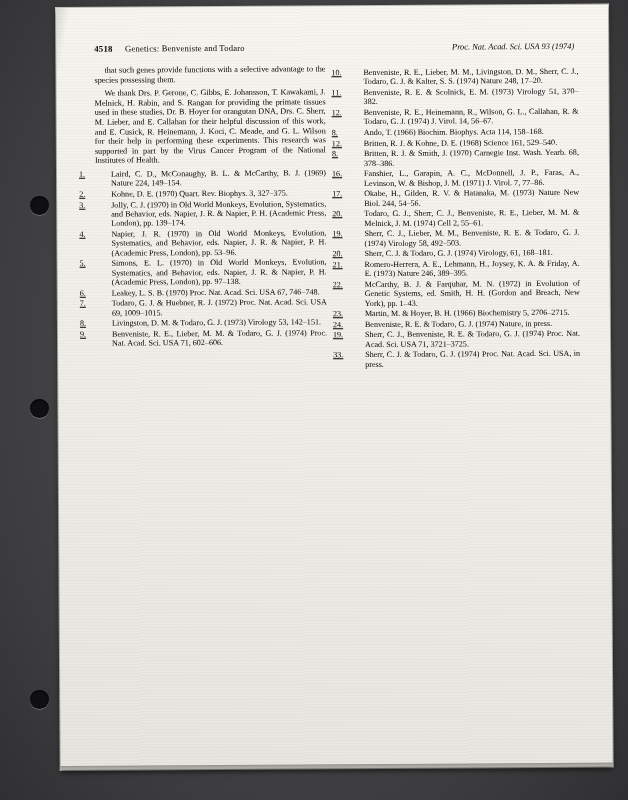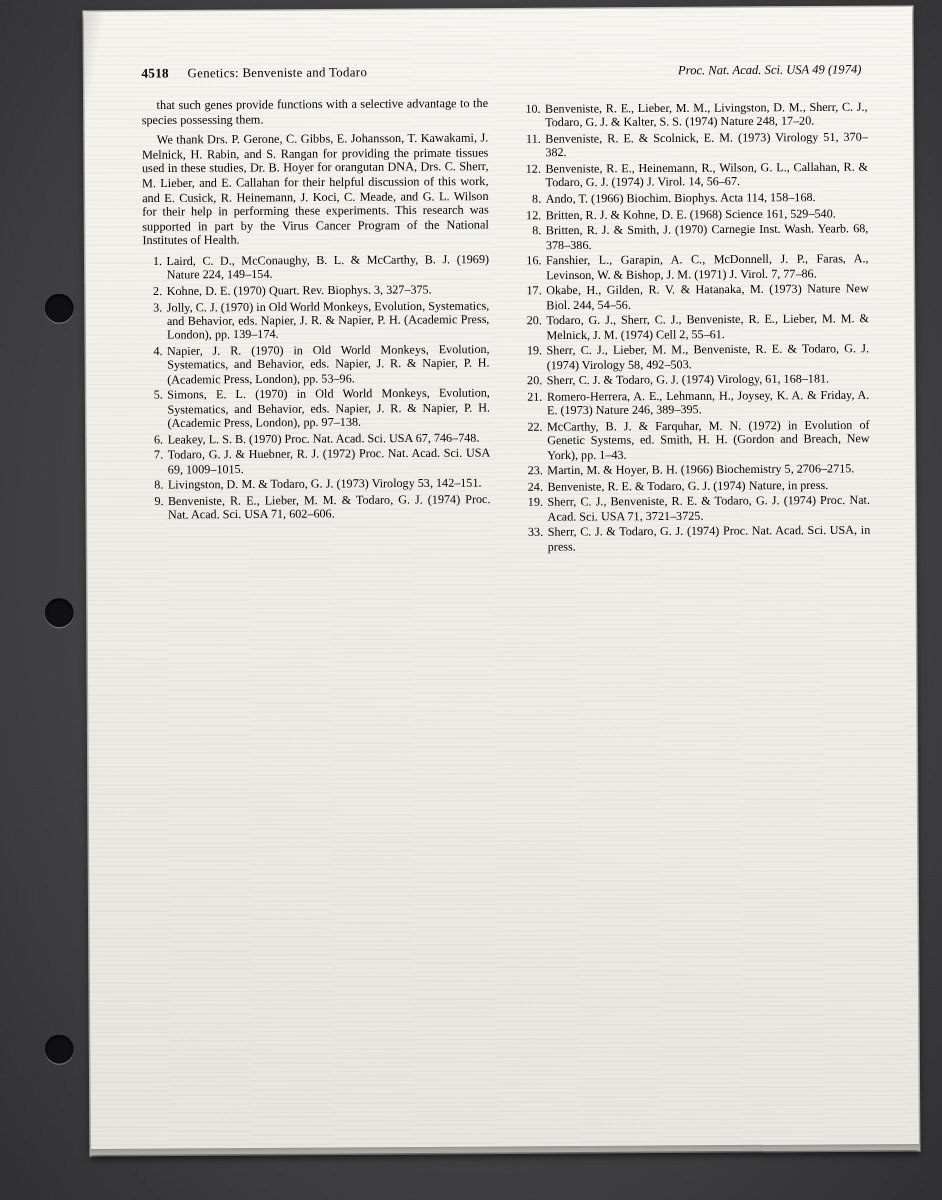--- a/index.html
+++ b/index.html
@@ -44,21 +44,21 @@
   .cols{position:absolute;left:38px;top:58px;width:484px;display:flex;gap:22px;}
   .col{width:231px;}
 
   p.body{font-size:8.2px;line-height:9.6px;margin:0 0 4px 0;text-align:justify;
          text-indent:10px;}
   p.body.first{text-indent:10px;}
 
   ol.refs{margin:4px 0 0 0;padding:0;list-style:none;}
   ol.refs li{font-size:8.1px;line-height:9.4px;margin:0 0 1.2px 0;
              padding-left:16px;text-indent:-16px;text-align:justify;}
-  ol.refs li .num{display:inline-block;width:13px;text-align:right;margin-right:3px;}
+  ol.refs li .num{display:inline-block;width:13px;margin-right:3px;text-decoration:underline;}
 
   
   .grain{position:absolute;inset:0;pointer-events:none;opacity:.05;
      background-image:repeating-linear-gradient(0deg, rgba(0,0,0,.5) 0 1px, rgba(255,255,255,0) 1px 3px);}
 </style>
 </head>
 <body>
 
 <div class="scan">
   <div class="backdrop"></div>
@@ -68,21 +68,21 @@
   <div class="hole h3"></div>
 
   <div class="page">
     <div class="sheet-inner">
 
       <div class="runhead">
         <div class="left">
           <span class="folio">4518</span>
           <span>Genetics:  Benveniste and Todaro</span>
         </div>
-        <div class="right">Proc. Nat. Acad. Sci. USA 49 (1974)</div>
+        <div class="right">Proc. Nat. Acad. Sci. USA 93 (1974)</div>
       </div>
 
       <div class="cols">
 
         <div class="col">
           <p class="body first">that such genes provide functions with a selective advantage to the species possessing them.</p>
           <p class="body">We thank Drs. P. Gerone, C. Gibbs, E. Johansson, T. Kawakami, J. Melnick, H. Rabin, and S. Rangan for providing the primate tissues used in these studies, Dr. B. Hoyer for orangutan DNA, Drs. C. Sherr, M. Lieber, and E. Callahan for their helpful discussion of this work, and E. Cusick, R. Heinemann, J. Koci, C. Meade, and G. L. Wilson for their help in performing these experiments. This research was supported in part by the Virus Cancer Program of the National Institutes of Health.</p>
 
           <ol class="refs">
             <li><span class="num">1.</span><span>Laird, C. D., McConaughy, B. L. &amp; McCarthy, B. J. (1969) Nature 224, 149–154.</span></li>

